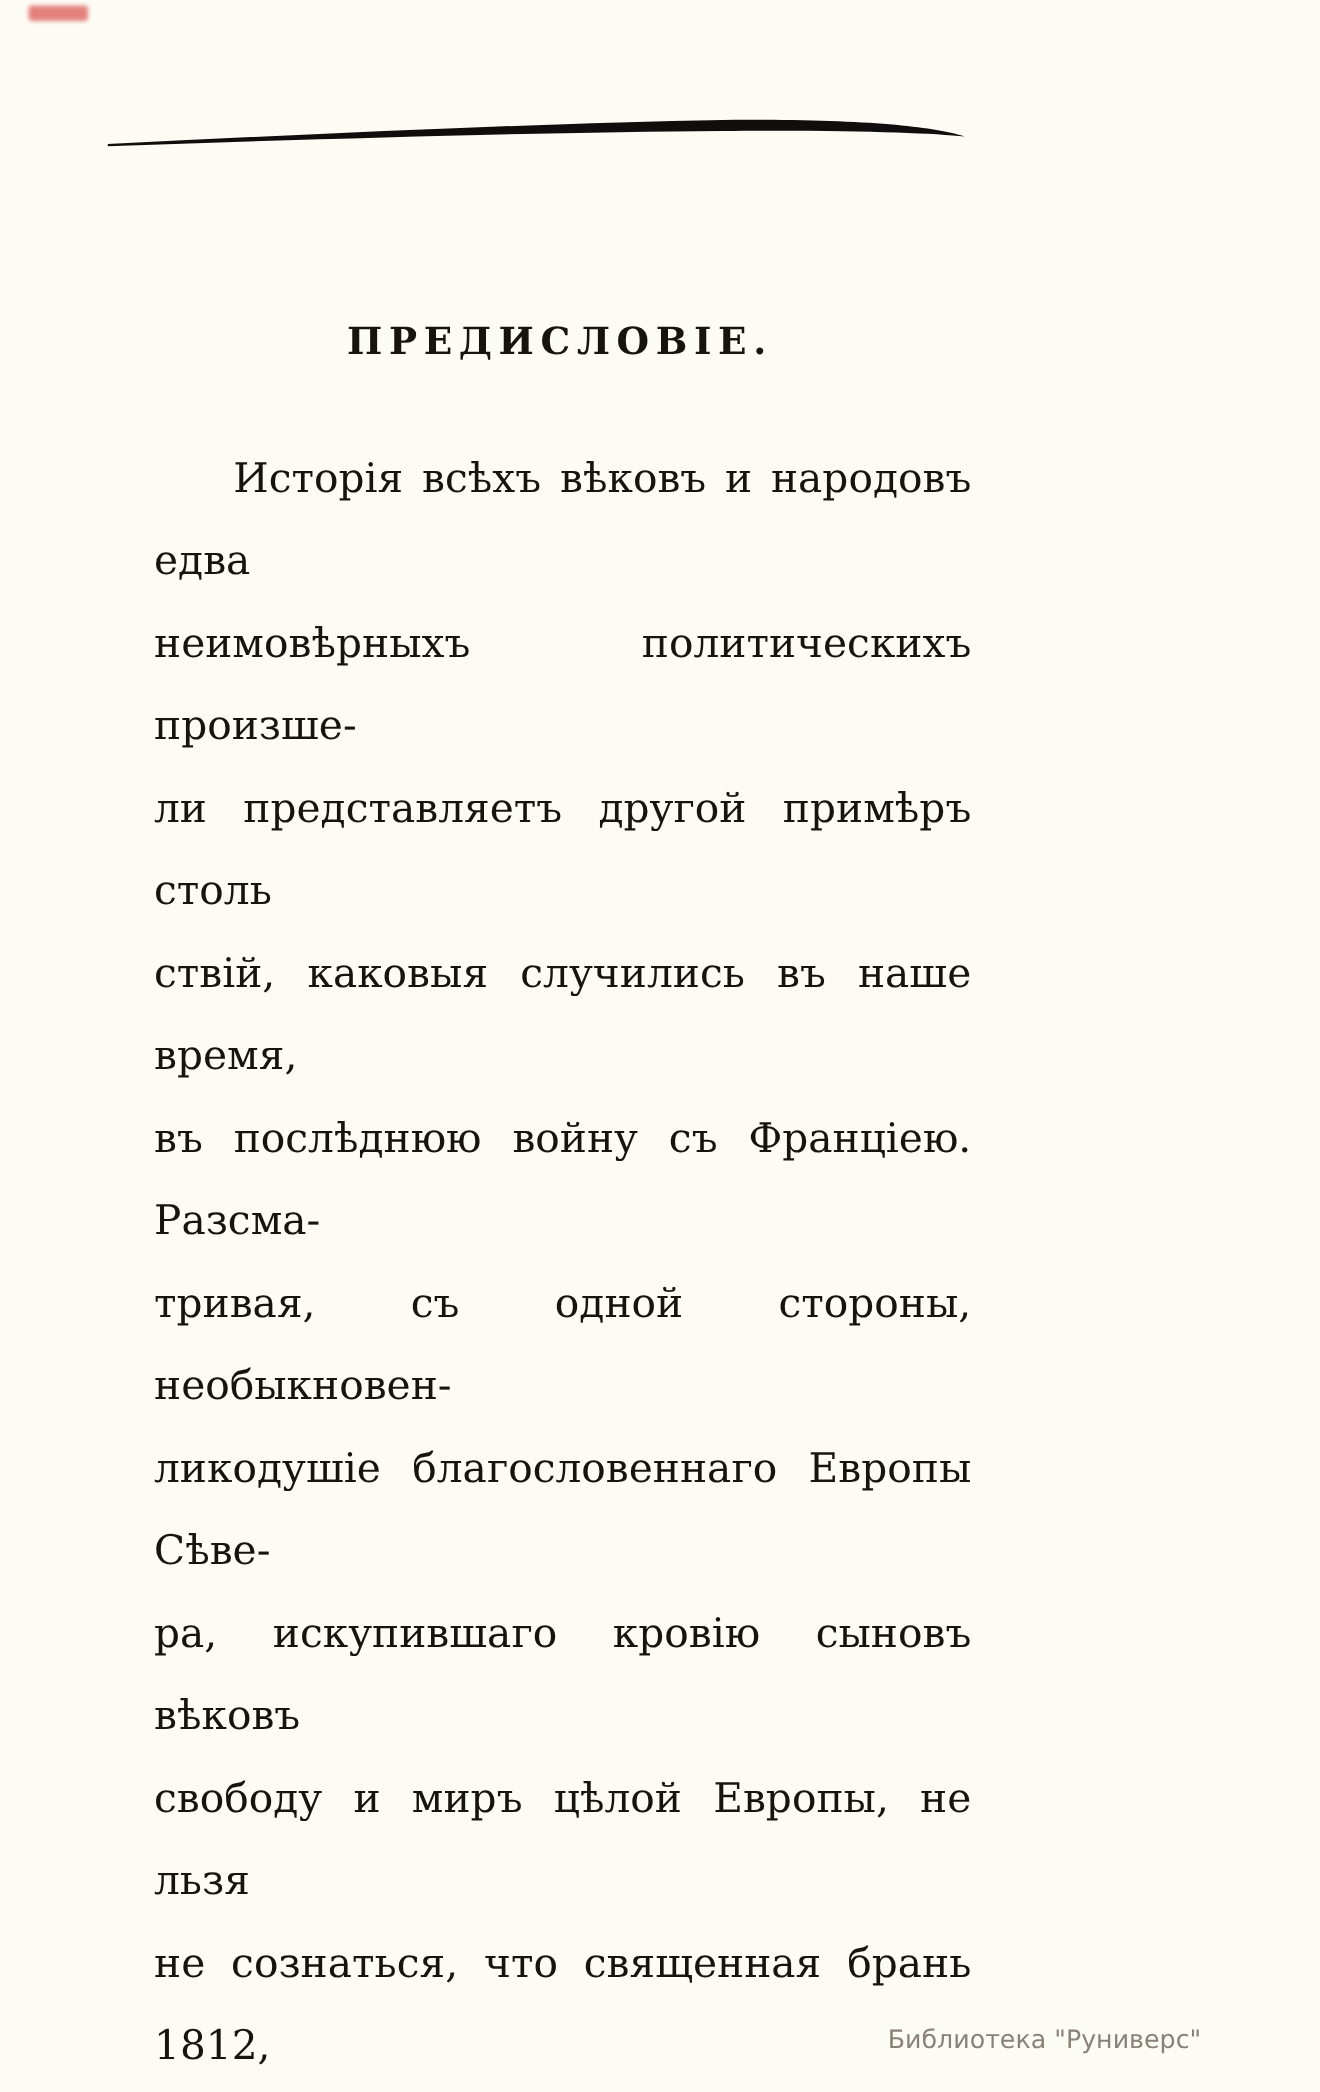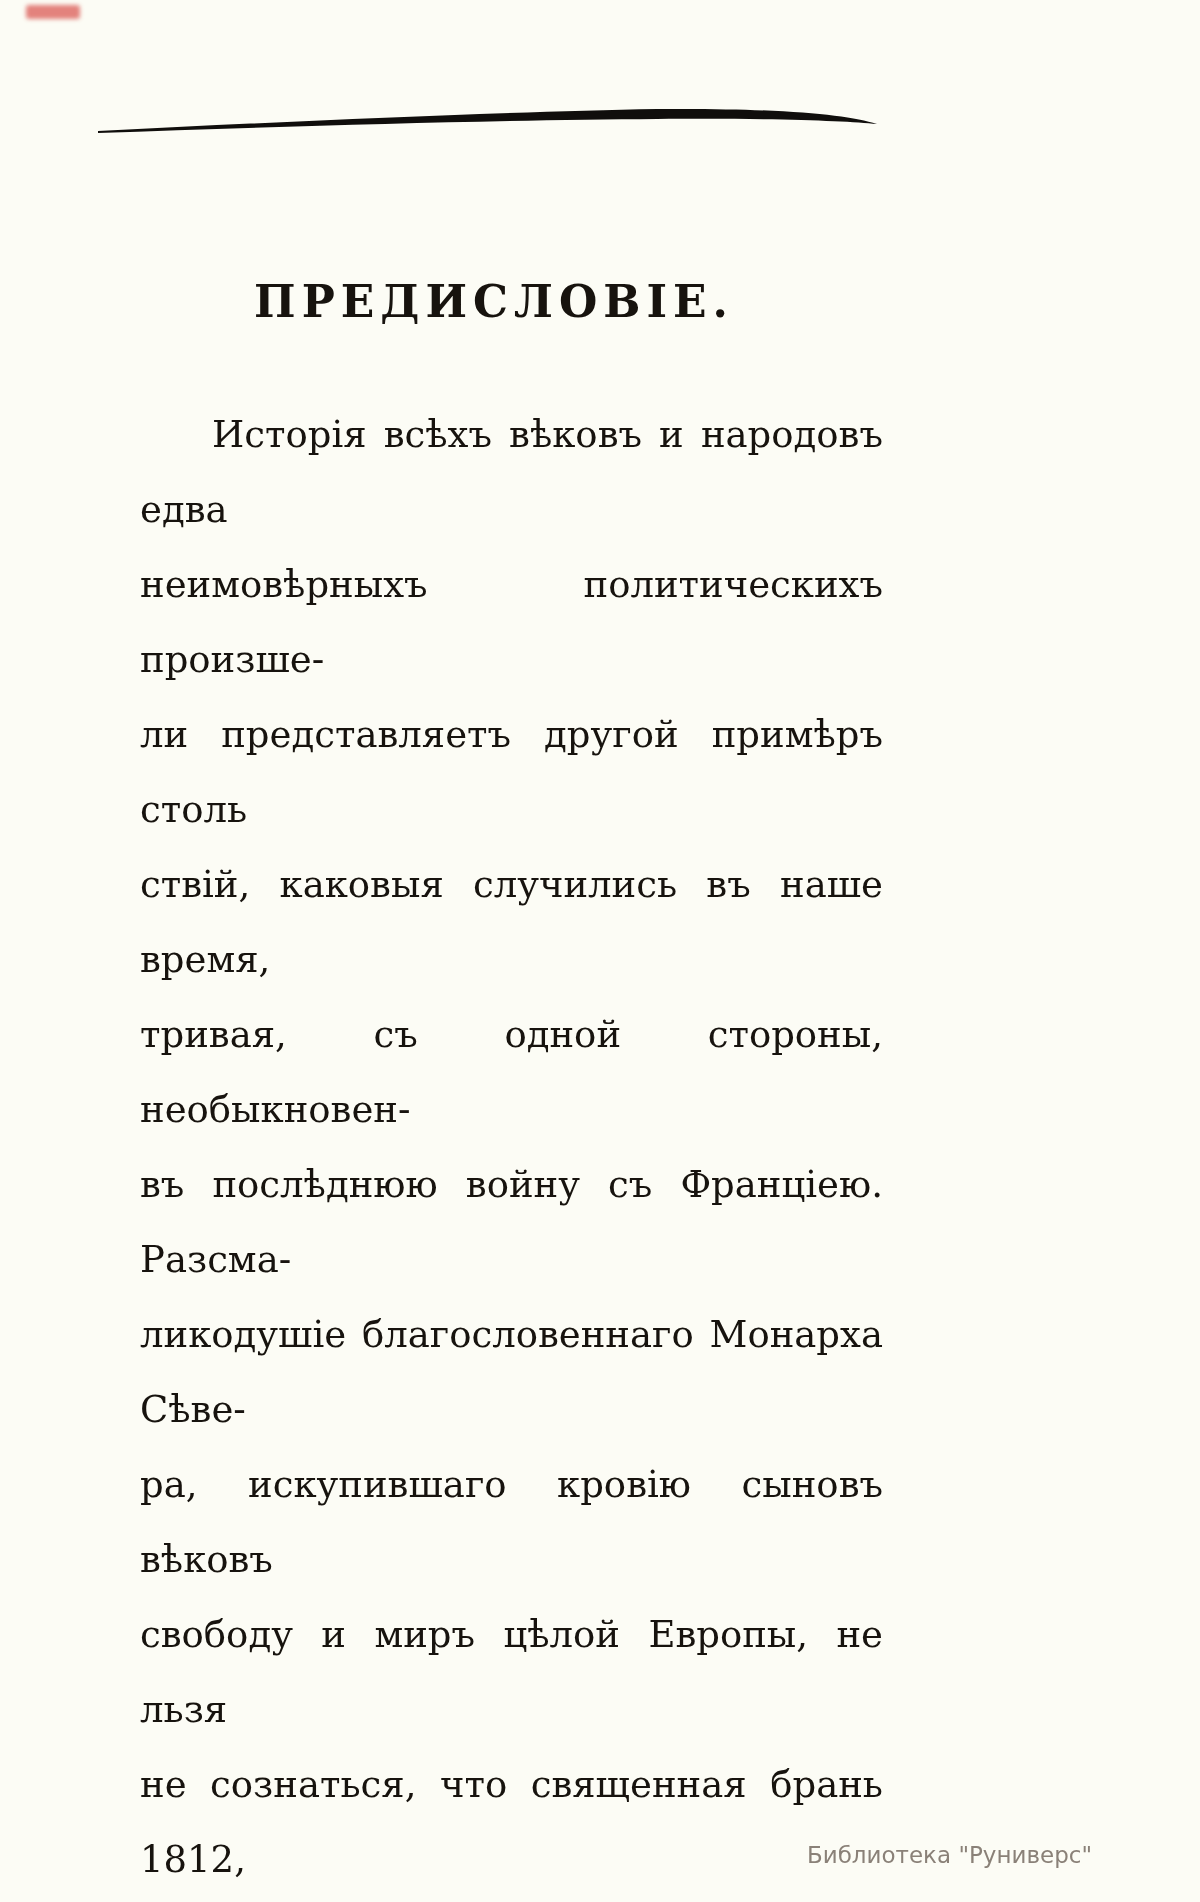--- a/index.html
+++ b/index.html
@@ -29,23 +29,23 @@
   .rule {
     position: absolute;
     left: 97px;
     top: 108px;
   }
   .title {
     position: absolute;
     left: 105px;
     top: 276px;
     width: 778px;
-    margin: 0;
+    margin: 15px;
     text-align: center;
-    font-size: 44px;
+    font-size: 34px;
     font-weight: 700;
     letter-spacing: 6px;
     color: #17130e;
   }
   .body-block {
     position: absolute;
     left: 105px;
     top: 397px;
     width: 778px;
     font-size: 37px;
@@ -81,23 +81,23 @@
              C 750 7, 690 0, 560 1 C 400 4, 200 13, 1 23 Z" fill="#100e0c"></path>
   </svg>
 
   <h1 class="title" style="color: rgb(23, 19, 14);">ПРЕДИСЛОВІЕ.</h1>
 
   <div class="body-block" id="text-block" style="color: rgb(23, 19, 14);">
       <div class="line first">Исторія всѣхъ вѣковъ и народовъ едва</div>
       <div class="line">неимовѣрныхъ политическихъ произше-</div>
       <div class="line">ли представляетъ другой примѣръ столь</div>
       <div class="line">ствій, каковыя случились въ наше время,</div>
+      <div class="line">въ послѣднюю войну съ Франціею. Разсма-</div>
       <div class="line">тривая, съ одной стороны, необыкновен-</div>
-      <div class="line">въ послѣднюю войну съ Франціею. Разсма-</div>
-      <div class="line">ликодушіе благословеннаго Монарха Сѣве-</div>
+      <div class="line">ликодушіе благословеннаго Европы Сѣве-</div>
       <div class="line">ра, искупившаго кровію сыновъ вѣковъ</div>
       <div class="line">свободу и миръ цѣлой Европы, не льзя</div>
       <div class="line">не сознаться, что священная брань 1812,</div>
     </div>
 
   <div class="watermark" style="color: rgb(138, 129, 120);">Библиотека "Руниверс"</div>
 
 </div>
 
 </body></html>

